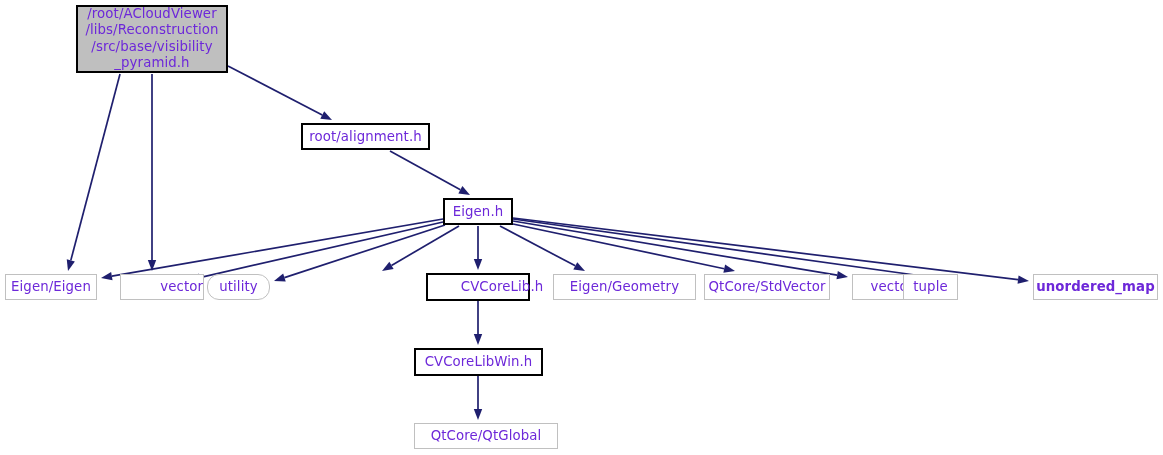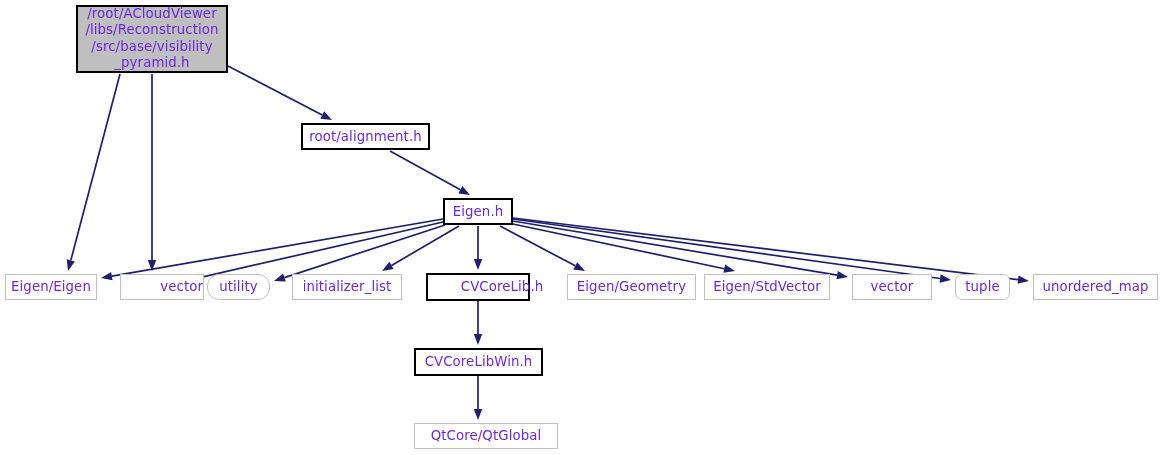--- a/index.html
+++ b/index.html
@@ -95,22 +95,21 @@
     </svg>
 <div class="node root" style="left: 76px; top: 5px; width: 152px; height: 68px;"><span class="node-label">/root/ACloudViewer
 /libs/Reconstruction
 /src/base/visibility
 _pyramid.h</span></div>
     <div class="node strong" style="left: 301px; top: 123px; width: 129px; height: 27px;"><span class="node-label">root/alignment.h</span></div>
     <div class="node strong" style="left: 443px; top: 198px; width: 70px; height: 27px;"><span class="node-label">Eigen.h</span></div>
     <div class="node" style="left: 5px; top: 274px; width: 92px; height: 26px;"><span class="node-label">Eigen/Eigen</span></div>
     <div class="node" style="left: 120px; top: 274px; width: 84px; height: 26px; justify-content: flex-end;"><span class="node-label">vector</span></div>
     <div class="node" style="left: 207px; top: 274px; width: 63px; height: 26px; border-radius: 12px;"><span class="node-label">utility</span></div>
-    <div class="node" style="left: 292px; top: 274px; width: 110px; height: 26px;"><span class="node-label">initializer_list</span></div>
     <div class="node strong" style="left: 426px; top: 273px; width: 104px; height: 28px; padding-left: 48px;"><span class="node-label">CVCoreLib.h</span></div>
-    <div class="node" style="left: 567px; top: 274px; width: 129px; height: 26px;"><span class="node-label">Eigen/Geometry</span></div>
-    <div class="node" style="left: 704px; top: 274px; width: 126px; height: 26px;"><span class="node-label">Eigen/StdVector</span></div>
+    <div class="node" style="left: 553px; top: 274px; width: 143px; height: 26px;"><span class="node-label">Eigen/Geometry</span></div>
+    <div class="node" style="left: 704px; top: 274px; width: 126px; height: 26px;"><span class="node-label">QtCore/StdVector</span></div>
     <div class="node" style="left: 852px; top: 274px; width: 80px; height: 26px;"><span class="node-label">vector</span></div>
-    <div class="node" style="left: 955px; top: 274px; width: 55px; height: 26px; border-radius: 7px;"><span class="node-label">tuple</span></div>
-    <div class="node" style="left: 1033px; top: 274px; width: 125px; height: 26px;"><span class="node-label">unordered_map</span></div>
+    <div class="node" style="left: 903px; top: 274px; width: 55px; height: 26px;"><span class="node-label">tuple</span></div>
+    <div class="node" style="left: 1033px; top: 274px; width: 125px; height: 26px; font-weight: bold;"><span class="node-label">unordered_map</span></div>
     <div class="node strong" style="left: 414px; top: 348px; width: 129px; height: 28px; align-items: center;"><span class="node-label">CVCoreLibWin.h</span></div>
     <div class="node" style="left: 414px; top: 423px; width: 144px; height: 26px;"><span class="node-label">QtCore/QtGlobal</span></div>
   </div>
 
 </body></html>

